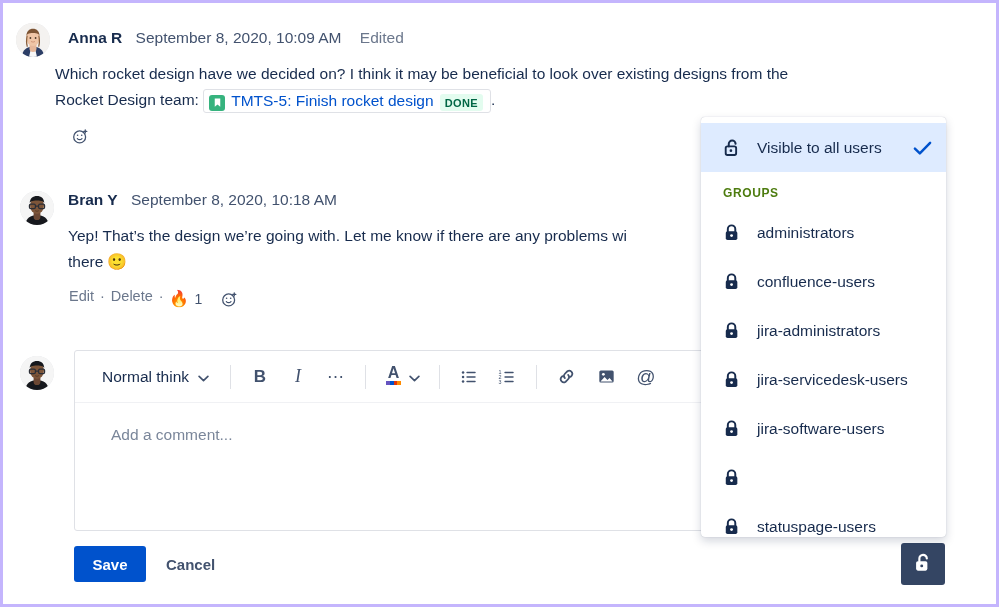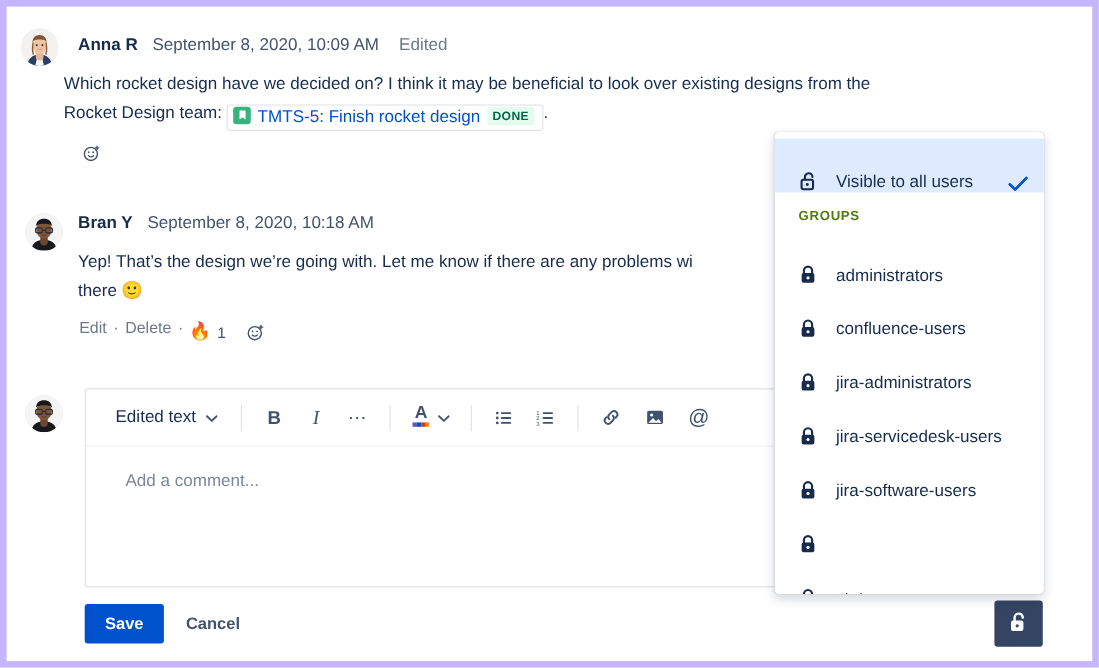--- a/index.html
+++ b/index.html
@@ -8,21 +8,21 @@
     width: 999px; height: 607px;
     background: #ffffff;
     font-family: "Liberation Sans", sans-serif;
     -webkit-font-smoothing: antialiased;
   }
   #root {
     position: relative;
     width: 999px; height: 607px;
     background: #ffffff;
     overflow: hidden;
-    border: 6px solid #c4b5fd;
+    border: 3px solid #c4b5fd;
   }
 
   
   .comment { position: absolute; }
   .avatar {
     position: absolute;
     width: 34px; height: 34px;
     border-radius: 50%;
     overflow: hidden;
     background: #dfe1e6;
@@ -41,21 +41,21 @@
   .c-body {
     position: absolute;
     font-size: 15.5px;
     line-height: 26px;
     color: #172b4d;
   }
 
   
   .issue-pill {
     display: inline-flex;
-    align-items: flex-start;
+    align-items: flex-end;
     gap: 6px;
     border: 1px solid #dfe1e6;
     border-radius: 3px;
     background: #fff;
     padding: 1px 7px 1px 5px;
     vertical-align: -3px;
     line-height: 20px;
     box-shadow: 0 0 0 0 rgba(0,0,0,0);
   }
   .issue-icon {
@@ -186,21 +186,21 @@
     left: 698px; top: 114px;
     width: 245px; height: 420px;
     background: #ffffff;
     border-radius: 4px;
     box-shadow: 0 4px 10px rgba(9,30,66,0.18), 0 0 1px rgba(9,30,66,0.30);
     overflow: hidden;
     padding-top: 6px;
   }
   .dd-item {
     height: 49px;
-    display: flex; align-items: flex-end;
+    display: flex; align-items: center;
     padding: 0 14px 0 22px;
     gap: 16px;
     font-size: 15.5px;
     color: #172b4d;
     cursor: pointer;
   }
   .dd-item.selected { background: #deebff; }
   .dd-label { flex: 1; white-space: nowrap; }
   .dd-check { color: #0052cc; display: flex; align-items: center; }
   .dd-section {
@@ -326,21 +326,21 @@
       <rect x="18.6" y="13.2" width="6" height="4.4" rx="1.4" fill="none" stroke="#2b2e36" stroke-width="1.2"></rect>
       <path d="M15.4 15.2h3.2" stroke="#2b2e36" stroke-width="1.2"></path>
       <path d="M15.4 19.8c.9.7 2.3.7 3.2 0" stroke="#5a3b28" stroke-width="0.9" fill="none" stroke-linecap="round"></path>
     </svg>
   </div>
 
   <div class="editor">
     <div class="toolbar">
 
       <div class="tb-btn tb-style">
-        <span>Edited text</span>
+        <span>Normal think</span>
         <span class="caret">
           <svg width="11" height="7" viewBox="0 0 12 8" xmlns="http://www.w3.org/2000/svg" aria-hidden="true">
             <path d="M1 1.6 6 6.4 11 1.6" stroke="#42526e" stroke-width="1.9" fill="none" stroke-linecap="round" stroke-linejoin="round"></path>
           </svg>
         </span>
       </div>
 
       <div class="tb-sep"></div>
 
       <div class="tb-btn" style="font-weight:700; font-size:17px;">B</div>

